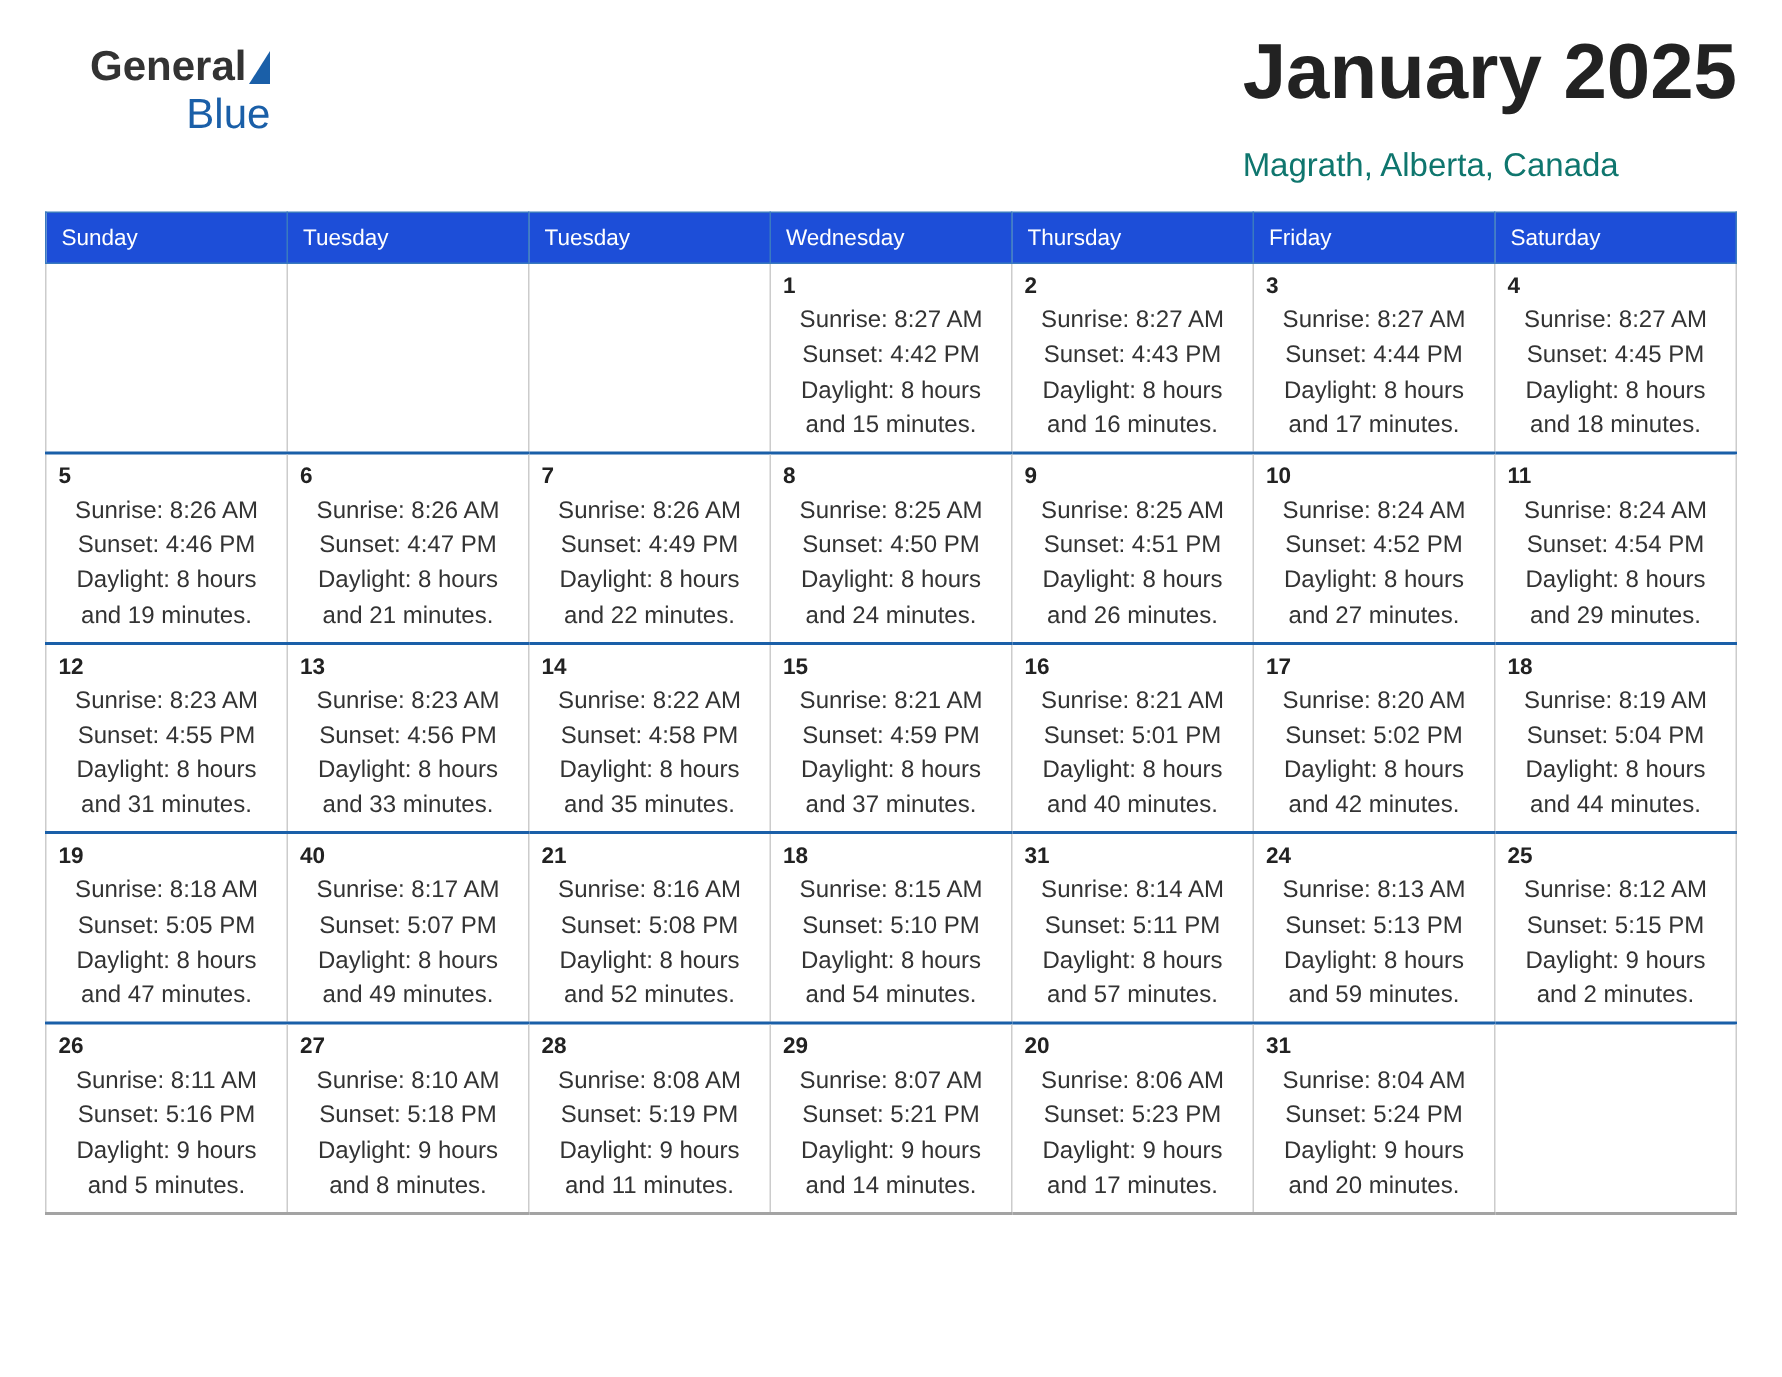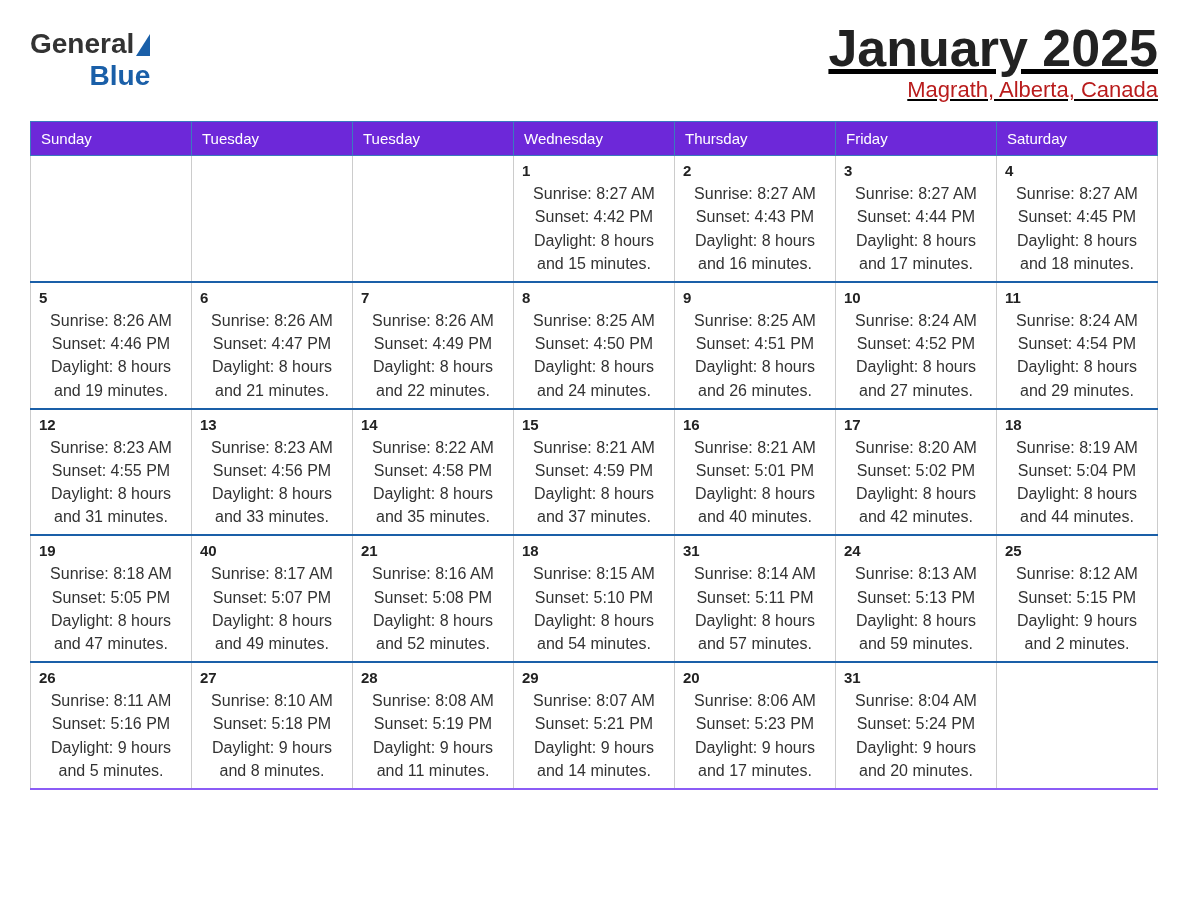--- a/index.html
+++ b/index.html
@@ -31,55 +31,54 @@
       height: 0;
       border-left: 14px solid transparent;
       border-right: 0px solid transparent;
       border-bottom: 22px solid #1a5fa8;
       display: inline-block;
       margin-left: 2px;
       margin-bottom: -2px;
     }
     .logo-text-blue {
       font-size: 28px;
-      font-weight: bold;
+      font-weight: normal;
       color: #1a5fa8;
       margin-left: 14px;
     }
     .logo-combined {
       display: flex;
       align-items: flex-end;
       flex-direction: column;
     }
     .logo-row1 {
       display: flex;
       align-items: center;
+      margin-left: 30px;
     }
     .title-block {
-      text-align: right;
-      text-decoration: underline;
     }
     .title-block h1 {
       font-size: 52px;
       font-weight: bold;
       color: #222;
       line-height: 1.1;
     }
     .title-block h2 {
       font-size: 22px;
       font-weight: normal;
-      color: #b91c1c;
-      margin-top: 0;
+      color: #0f766e;
+      margin-top: 20px;
     }
     .calendar {
       width: 100%;
       border-collapse: collapse;
     }
     .calendar thead tr th {
-      background-color: #6d28d9;
+      background-color: #1d4ed8;
       color: #ffffff;
       font-size: 15px;
       font-weight: normal;
       padding: 8px 10px;
       text-align: left;
       border: 1px solid #3a7abf;
     }
     .calendar tbody tr td {
       vertical-align: top;
       border: 1px solid #cccccc;
@@ -98,21 +97,21 @@
     .day-info {
       font-size: 16px;
       color: #333;
       line-height: 1.45;
       text-align: center;
     }
     .empty-cell {
       background: #ffffff;
     }
     .calendar tbody tr:last-child td {
-      border-bottom: 2px solid #8b5cf6;
+      border-bottom: 2px solid #a3a3a3;
     }
     .calendar tbody tr td:first-child {
       border-left: 1px solid #cccccc;
     }
     .top-border-row td {
       border-top: 2px solid #1a5fa8 !important;
     }
   </style>
 </head>
 <body>

